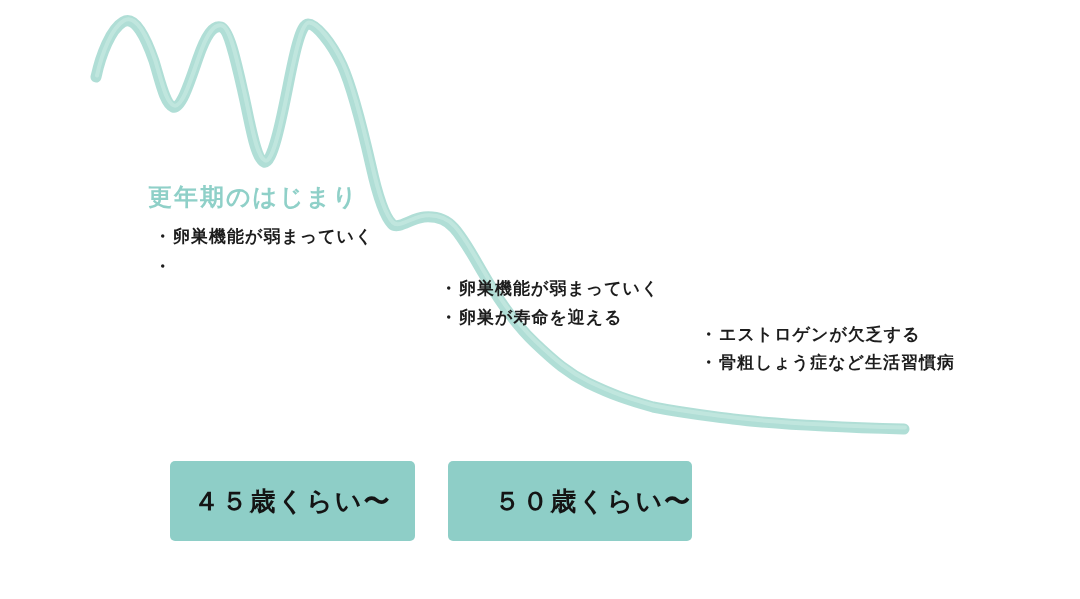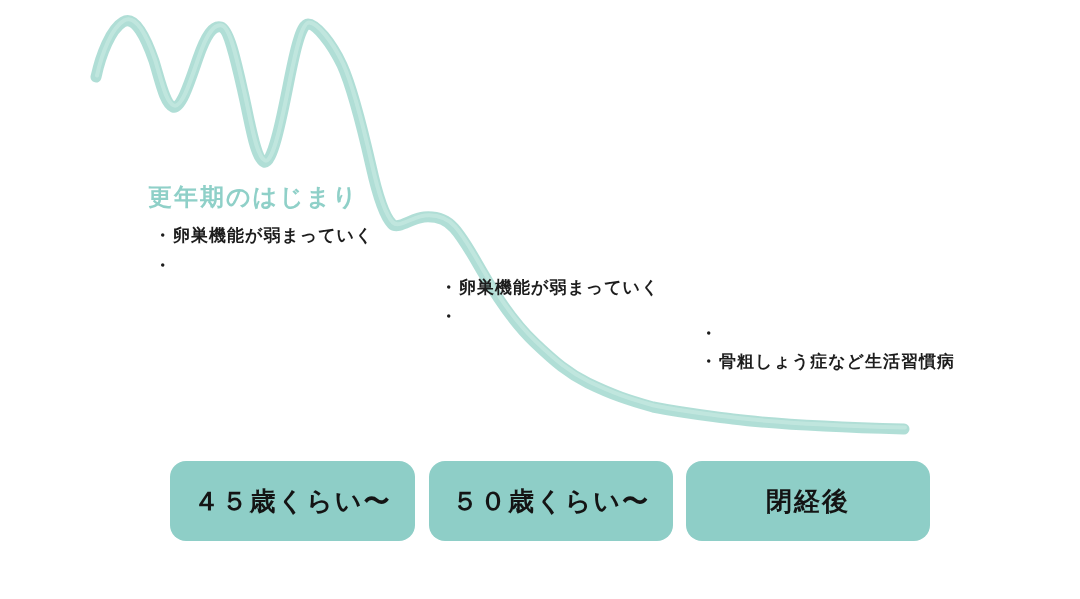--- a/index.html
+++ b/index.html
@@ -2,21 +2,21 @@
 <html><head>
 <meta charset="utf-8">
 <style>
   html, body { margin: 0; padding: 0; background: #ffffff; }
   .canvas {
     position: relative;
     width: 1080px;
     height: 599px;
     background: #ffffff;
     overflow: hidden;
-    font-family: Liberation Mono, monospace;
+    font-family: Liberation Serif, serif;
   }
   .curve-svg { position: absolute; left: 0; top: 0; width: 1080px; height: 599px; }
   .curve-main {
     fill: none;
     stroke: #a9dbd3;
     stroke-width: 11;
     stroke-linecap: round;
     stroke-linejoin: round;
     opacity: 0.92;
   }
@@ -45,32 +45,32 @@
   .section-1 .lines { margin-left: 6px; }
   .section-2 { left: 440px; top: 274px; }
   .section-2 .line { line-height: 29px; }
   .section-3 { left: 700px; top: 321px; }
   .section-3 .line { line-height: 28px; }
   .stage {
     position: absolute;
     top: 461px;
     height: 80px;
     background: #8ecec7;
-    border-radius: 16px;
+    border-radius: 5px;
     display: flex;
     align-items: center;
     justify-content: center;
     font-size: 26px;
     font-weight: bold;
     color: #141414;
     letter-spacing: 2px;
     white-space: nowrap;
   }
   .stage-1 { left: 170px; width: 245px; }
-  .stage-2 { left: 429px; width: 244px; }
+  .stage-2 { left: 448px; width: 244px; justify-content: flex-end; }
   .stage-3 { left: 686px; width: 244px; }
 </style>
 </head>
 <body>
 
 <div class="canvas">
 
   <svg class="curve-svg" viewBox="0 0 1080 599" aria-hidden="true">
     <path class="curve-main" d="M 96,77 C 101,54 111,29 123,22 C 135,15 146,38 154,61 C 161,84 165,104 173,107 C 181,110 190,81 198,58 C 206,35 213,25 221,27 C 229,29 236,61 243,92 C 250,122 255,158 264,162 C 272,165 281,122 289,81 C 295,51 301,24 308,24 C 316,24 331,42 342,65 C 353,89 363,131 371,166 C 377,193 384,216 392,224 C 398,230 412,218 424,217 C 436,216 446,219 454,228 C 464,239 473,256 483,273 C 495,294 513,322 535,343 C 555,362 568,373 588,383 C 613,395 628,400 653,407 C 683,413 703,415 733,419 C 773,424 831,427 904,429"></path>
     <path class="curve-hi" d="M 96,77 C 101,54 111,29 123,22 C 135,15 146,38 154,61 C 161,84 165,104 173,107 C 181,110 190,81 198,58 C 206,35 213,25 221,27 C 229,29 236,61 243,92 C 250,122 255,158 264,162 C 272,165 281,122 289,81 C 295,51 301,24 308,24 C 316,24 331,42 342,65 C 353,89 363,131 371,166 C 377,193 384,216 392,224 C 398,230 412,218 424,217 C 436,216 446,219 454,228 C 464,239 473,256 483,273 C 495,294 513,322 535,343 C 555,362 568,373 588,383 C 613,395 628,400 653,407 C 683,413 703,415 733,419 C 773,424 831,427 904,429"></path>
@@ -93,39 +93,38 @@
     <div class="lines">
       <div class="line">
         <span class="marker">・</span>
         <span>卵巣機能が弱まっていく</span>
       </div>
       <div class="line">
         <span class="marker"></span>
       </div>
       <div class="line">
         <span class="marker">・</span>
+        <span>卵巣が寿命を迎える</span>
       </div>
     </div>
   </div>
 
   <div class="section section-3">
     <div class="lines">
       <div class="line">
         <span class="marker">・</span>
+        <span>エストロゲンが欠乏する</span>
       </div>
       <div class="line">
         <span class="marker">・</span>
         <span>骨粗しょう症など生活習慣病</span>
       </div>
     </div>
   </div>
 
   <div class="stage stage-1">
     <span>４５歳くらい〜</span>
   </div>
   <div class="stage stage-2">
     <span>５０歳くらい〜</span>
   </div>
-  <div class="stage stage-3">
-    <span>閉経後</span>
-  </div>
 
 </div>
 
 </body></html>

